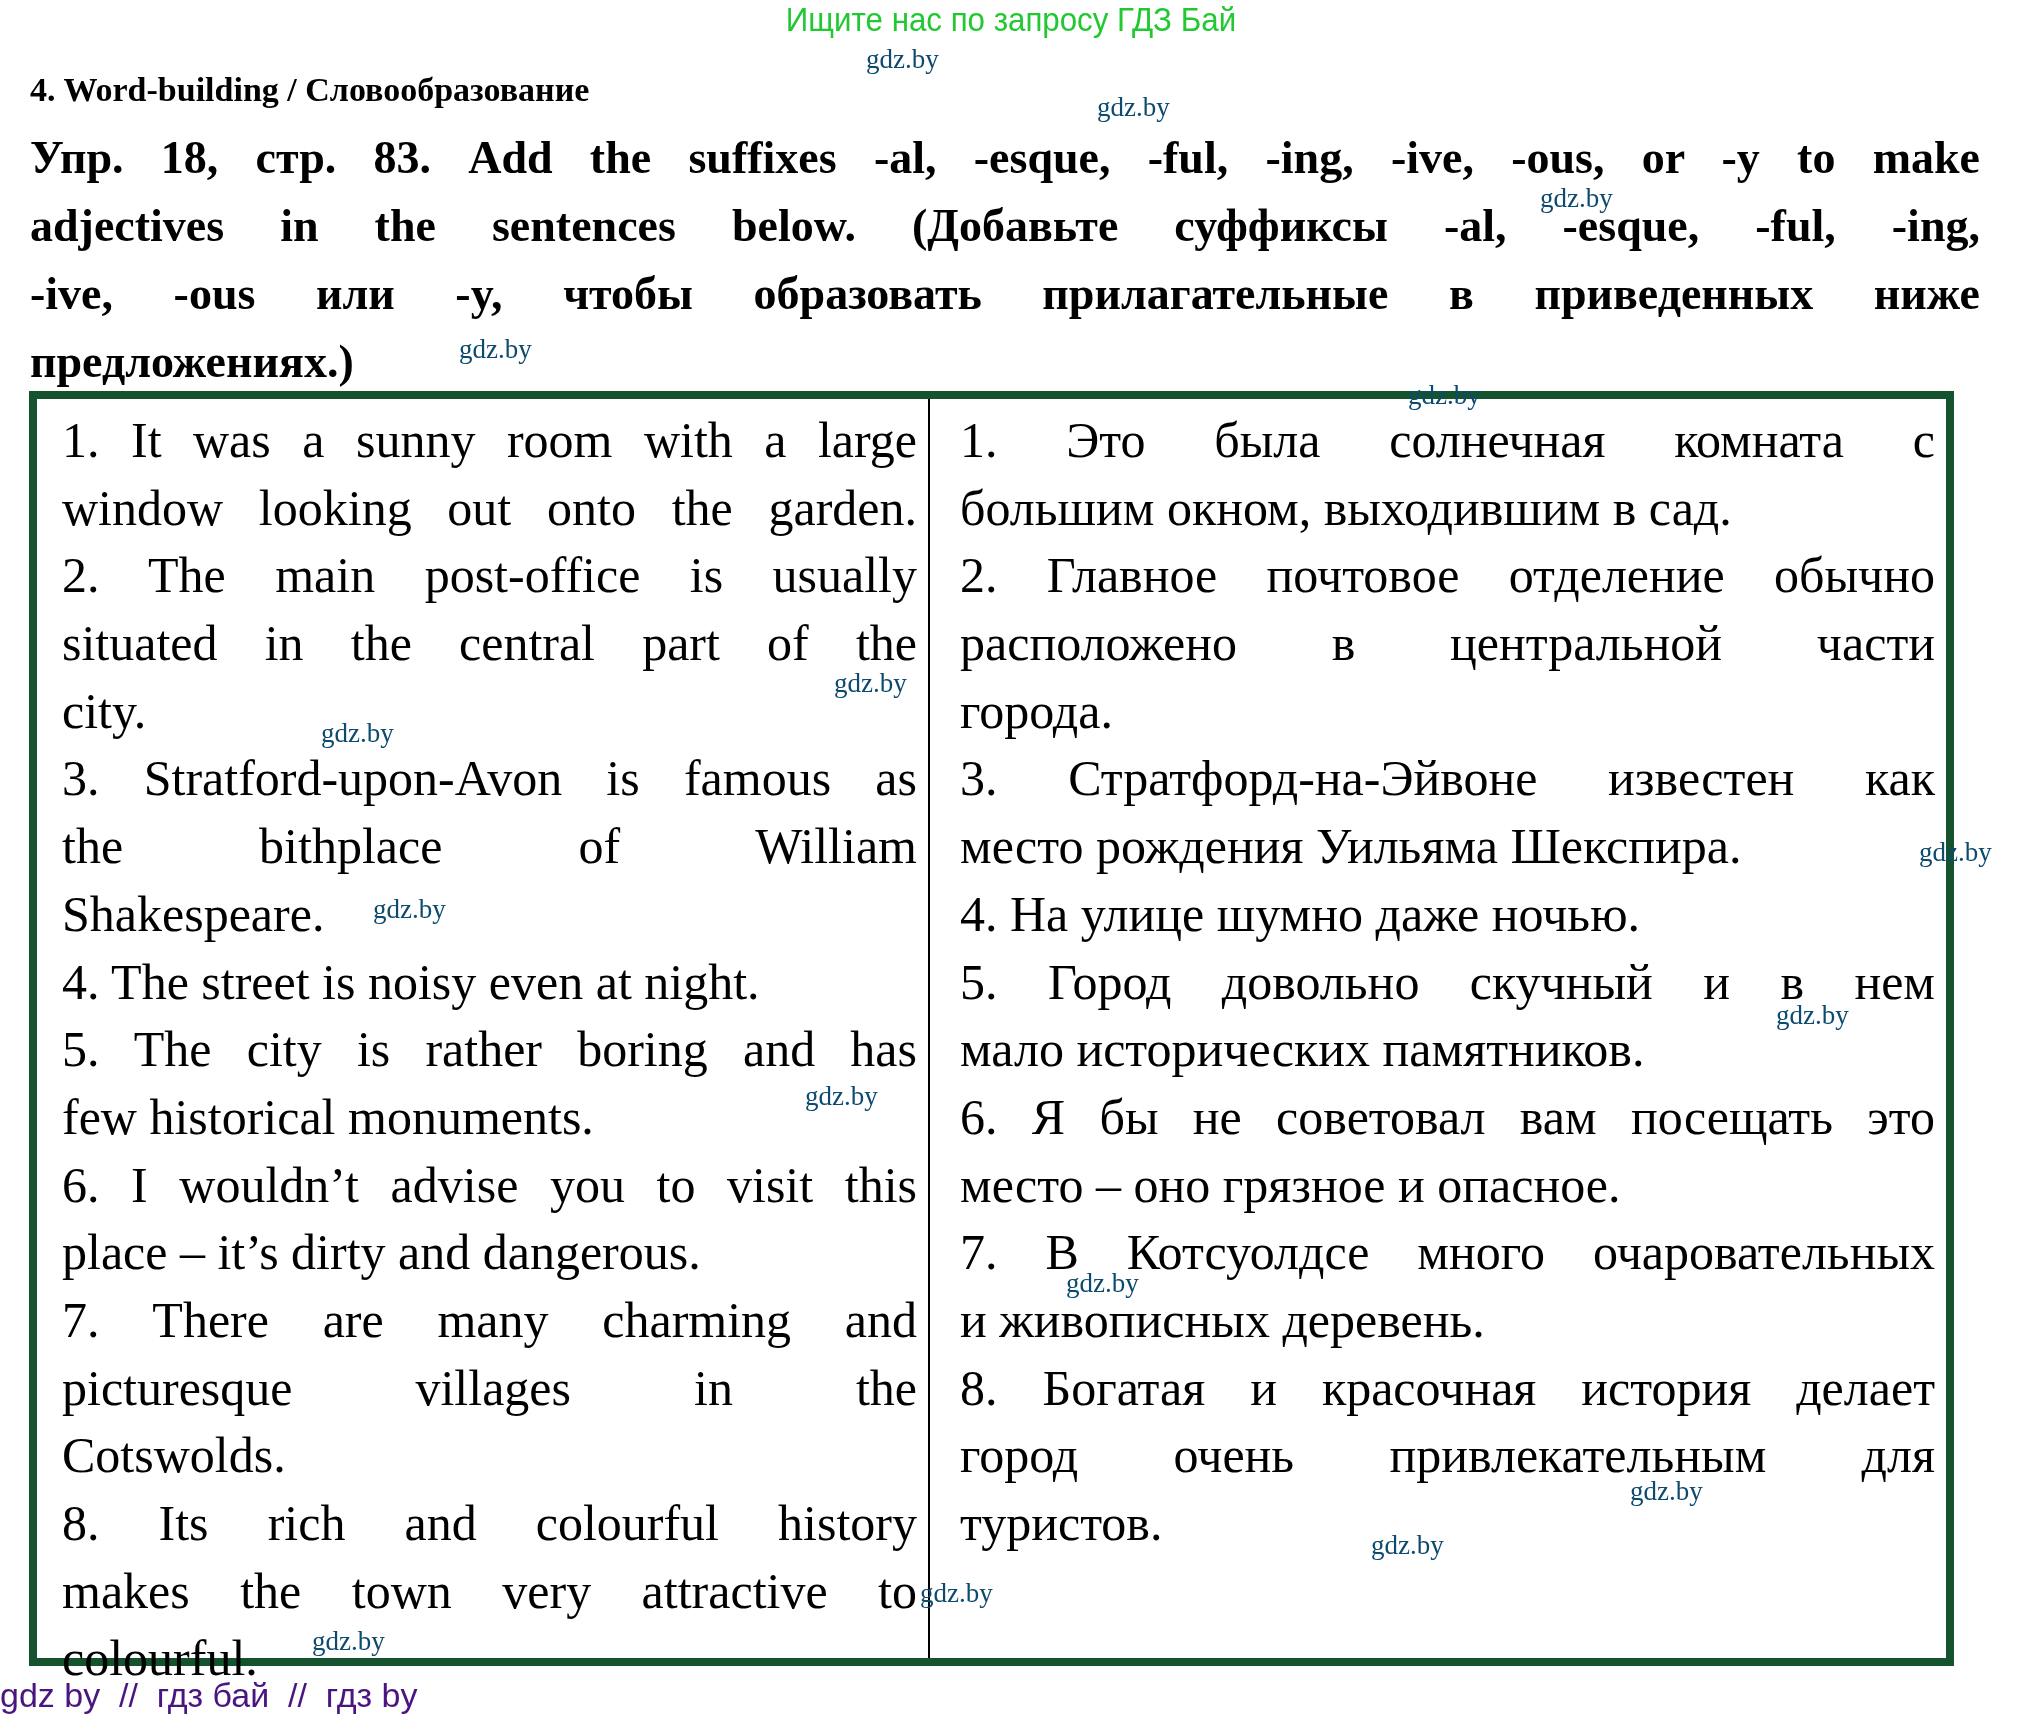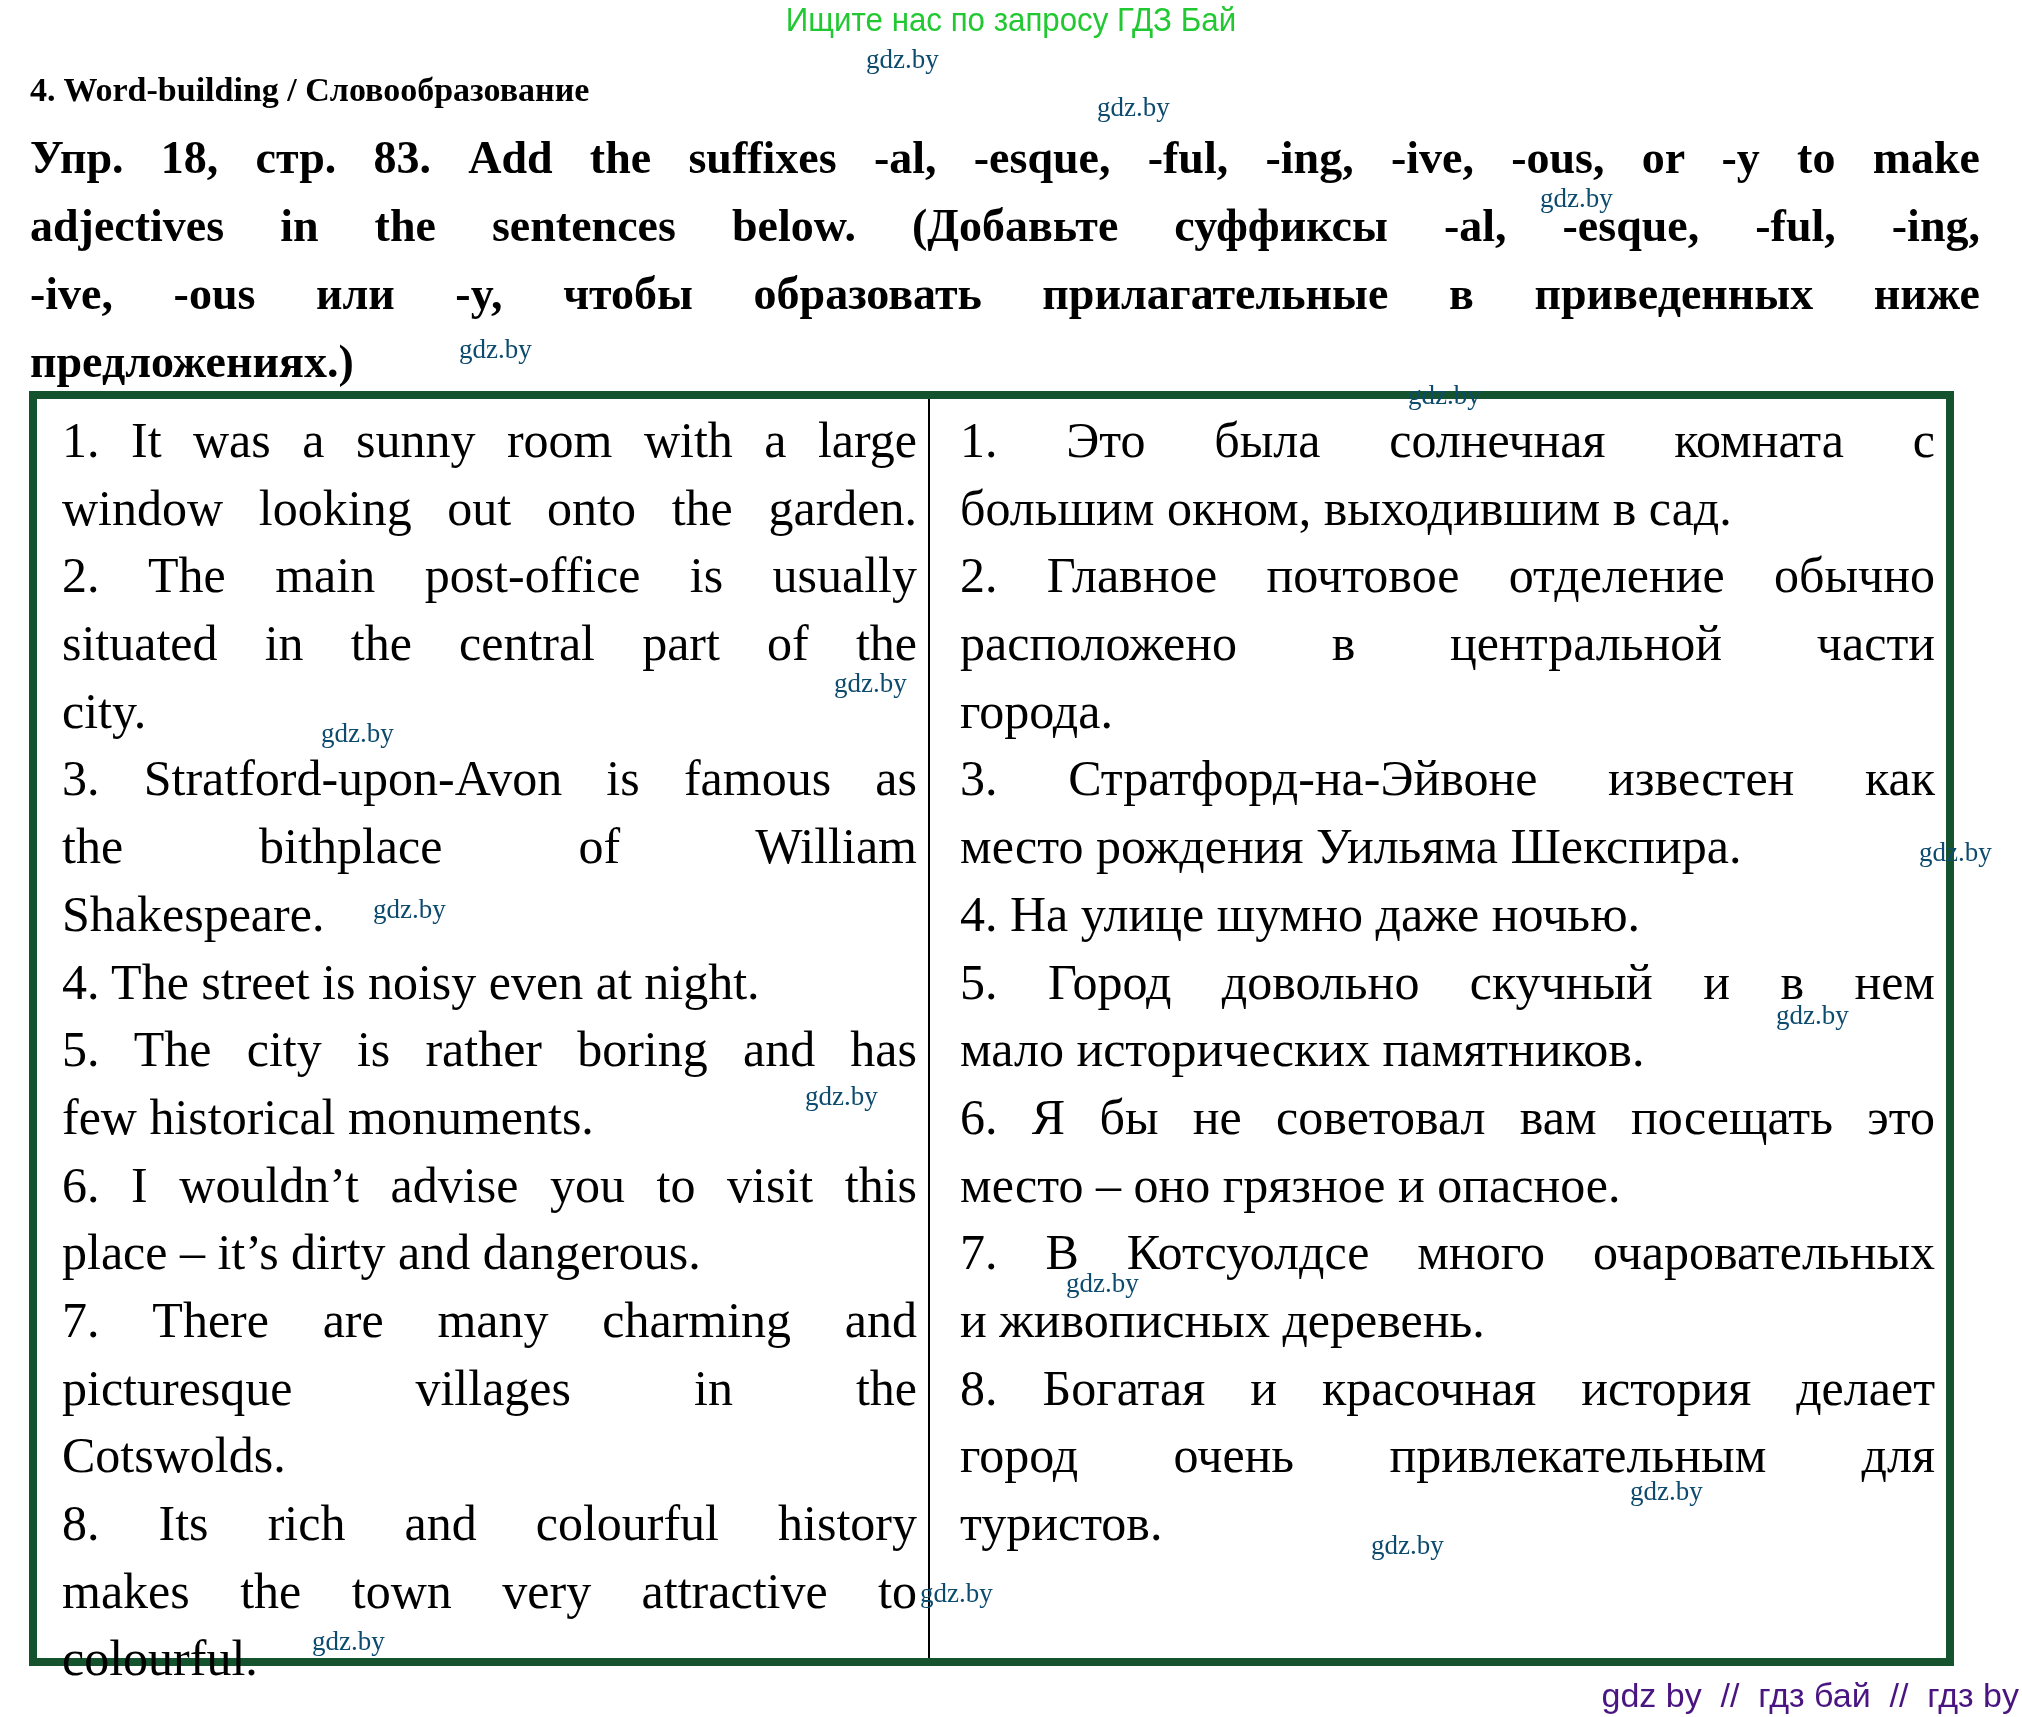--- a/index.html
+++ b/index.html
@@ -37,21 +37,21 @@
   }
   .col-left { left: 25px; width: 855px; }
   .col-right { left: 923px; width: 975px; }
   .line { display: block; white-space: nowrap; height: 67.7px; }
   .line.j { text-align: justify; text-align-last: justify; }
   .wm {
     position: absolute; font-family: Liberation Serif, serif;
     font-size: 27px; color: #0c4a6e; line-height: 30px; white-space: nowrap;
   }
   .footer {
-    position: absolute; left: 0; width: 2019px; top: 1676px; text-align: right;
+    position: absolute; left: 0; width: 2019px; top: 1676px; text-align: left;
     font-family: "Liberation Sans", sans-serif; font-size: 34px; color: #4a1580;
     white-space: pre;
   }
 </style>
 </head>
 <body>
 
 <div class="top-banner">Ищите нас по запросу ГДЗ Бай</div>
 
 <div class="heading heading-title">4. Word-building / Словообразование</div>

